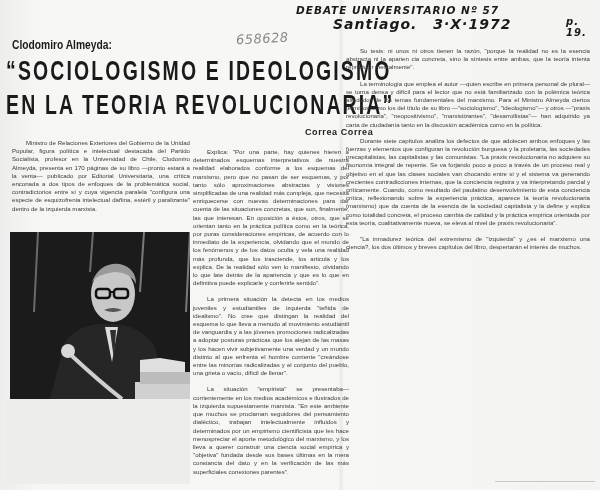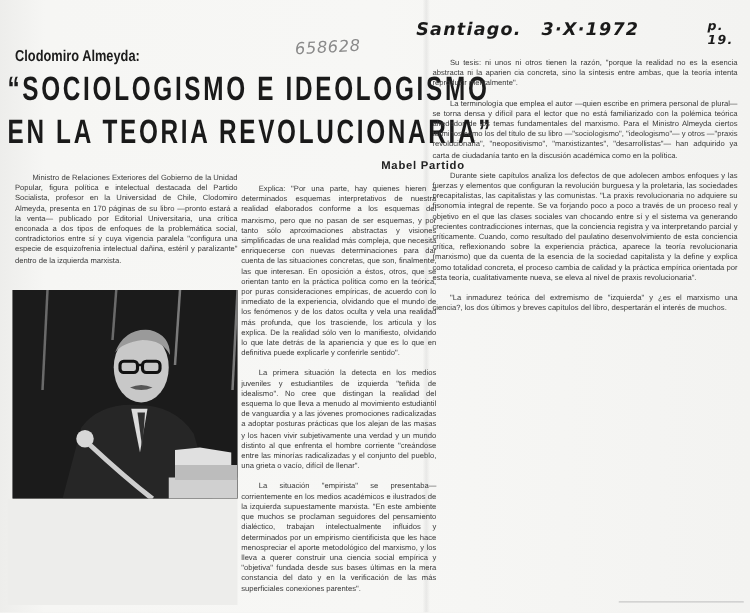--- a/index.html
+++ b/index.html
@@ -77,29 +77,30 @@
     position: absolute; left: 495px; top: 481px; width: 100px; height: 1px; background: #c8c8c8;
   }
 </style>
 </head>
 <body>
 
 <div class="page">
 
   <div class="fold-shadow"></div>
 
+  <div class="hand hand-masthead">DEBATE UNIVERSITARIO Nº 57</div>
   <div class="hand hand-date">Santiago. 3·X·1972</div>
   <div class="hand hand-page">p. 19.</div>
   <div class="pencil-num">658628</div>
 
   <div class="author">Clodomiro Almeyda:</div>
   <div class="headline headline-1">“SOCIOLOGISMO E IDEOLOGISMO</div>
   <div class="headline headline-2">EN LA TEORIA REVOLUCIONARIA”</div>
 
-  <div class="byline">Mabel Partido</div>
+  <div class="byline">Correa Correa</div>
 
   <div class="col col-intro">
     <p>Ministro de Relaciones Exteriores del Gobierno de la Unidad Popular, figura política e intelectual destacada del Partido Socialista, profesor en la Universidad de Chile, Clodomiro Almeyda, presenta en 170 páginas de su libro —pronto estará a la venta— publicado por Editorial Universitaria, una crítica enconada a dos tipos de enfoques de la problemática social, contradictorios entre sí y cuya vigencia paralela "configura una especie de esquizofrenia intelectual dañina, estéril y paralizante" dentro de la izquierda marxista.</p>
   </div>
 
   <div class="photo">
     <svg width="180" height="167" viewBox="0 0 180 167">
       <rect x="0" y="0" width="180" height="167" fill="#1b1b1b"></rect>
       <line x1="28" y1="0" x2="24" y2="80" stroke="#6a6a6a" stroke-width="2"></line>
       <line x1="83" y1="0" x2="80" y2="40" stroke="#6a6a6a" stroke-width="2"></line>

